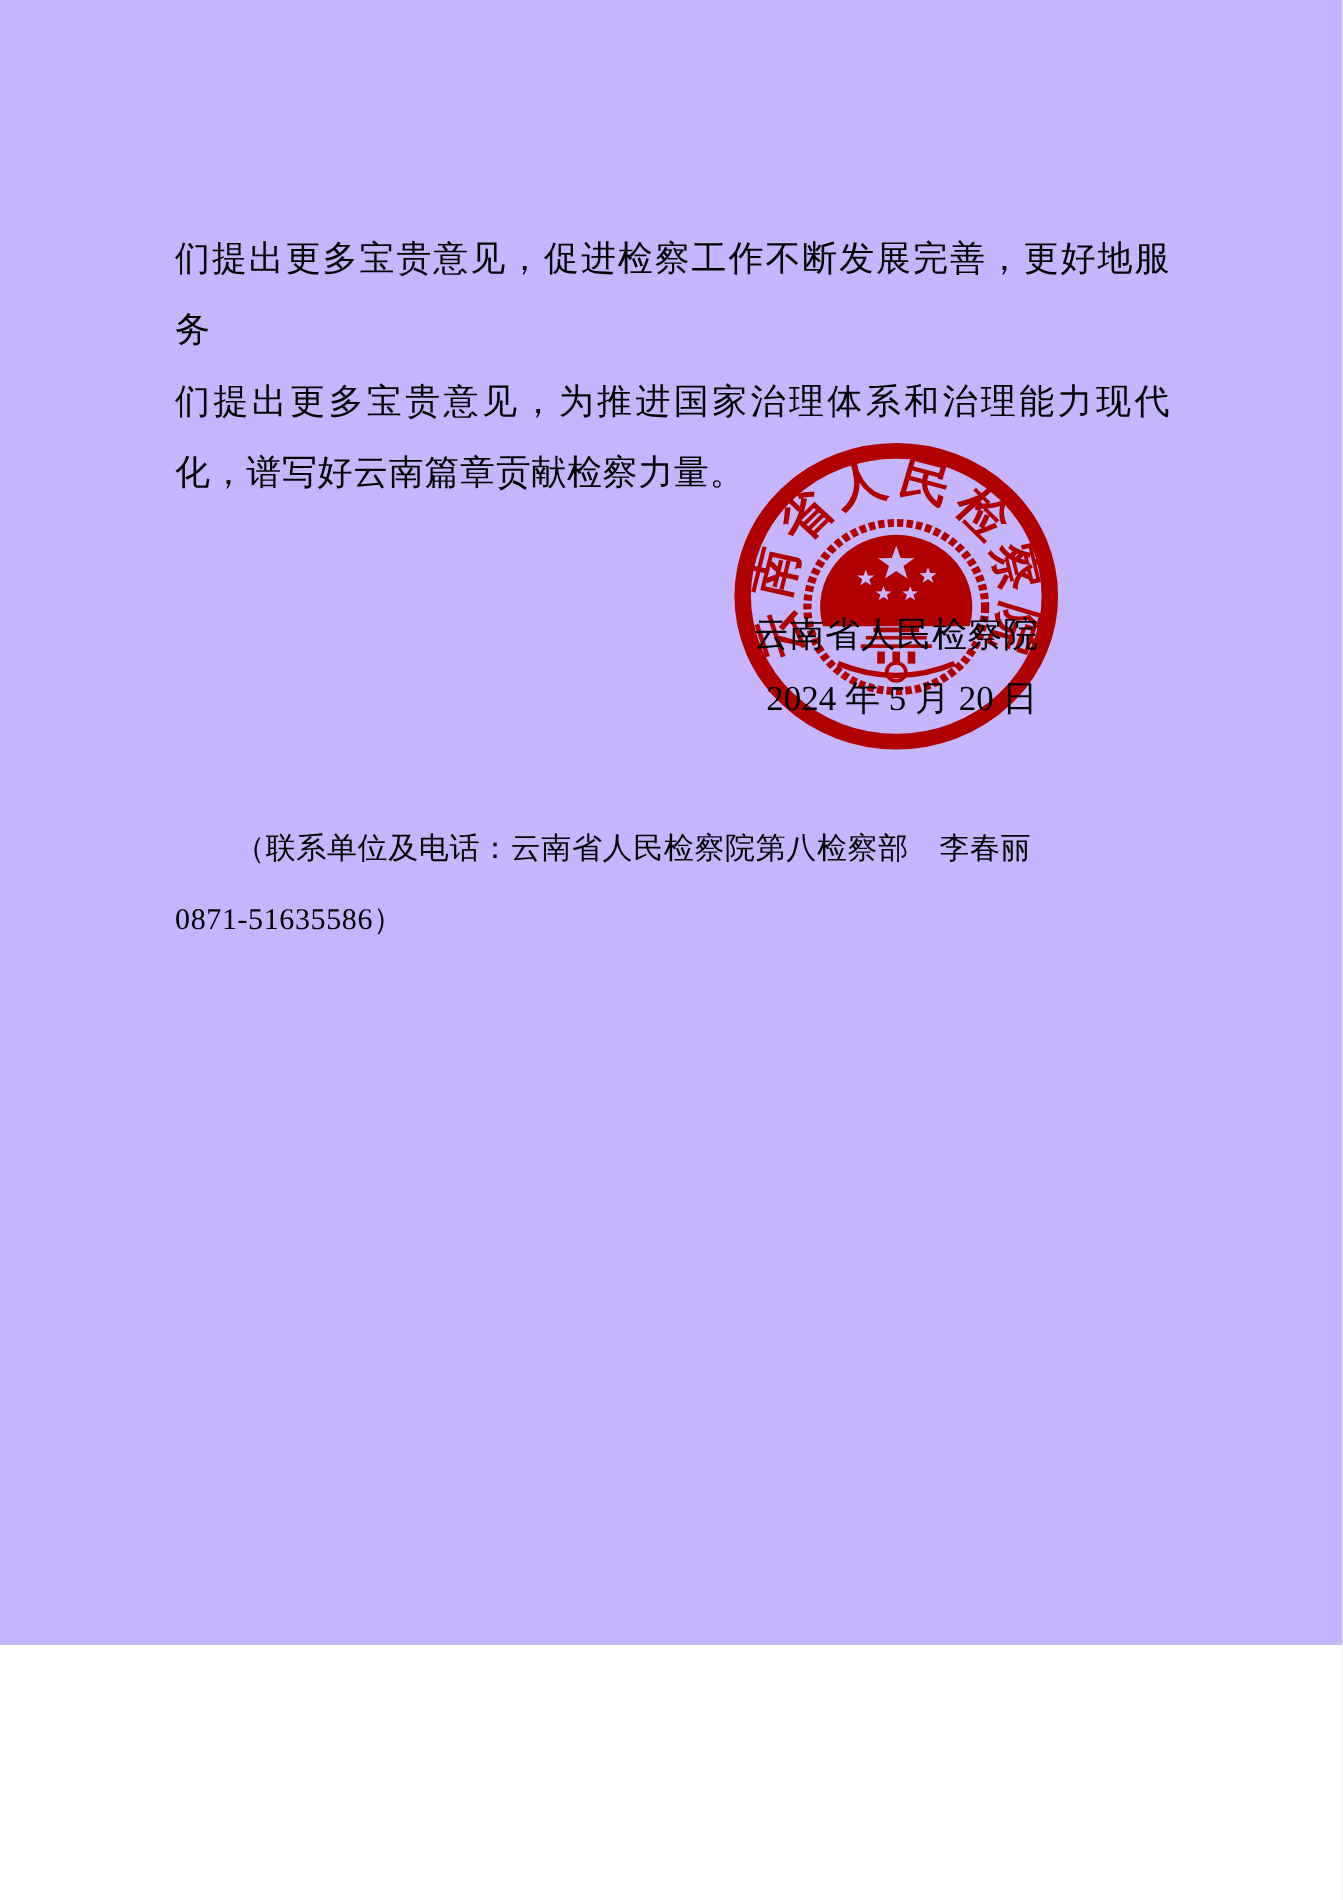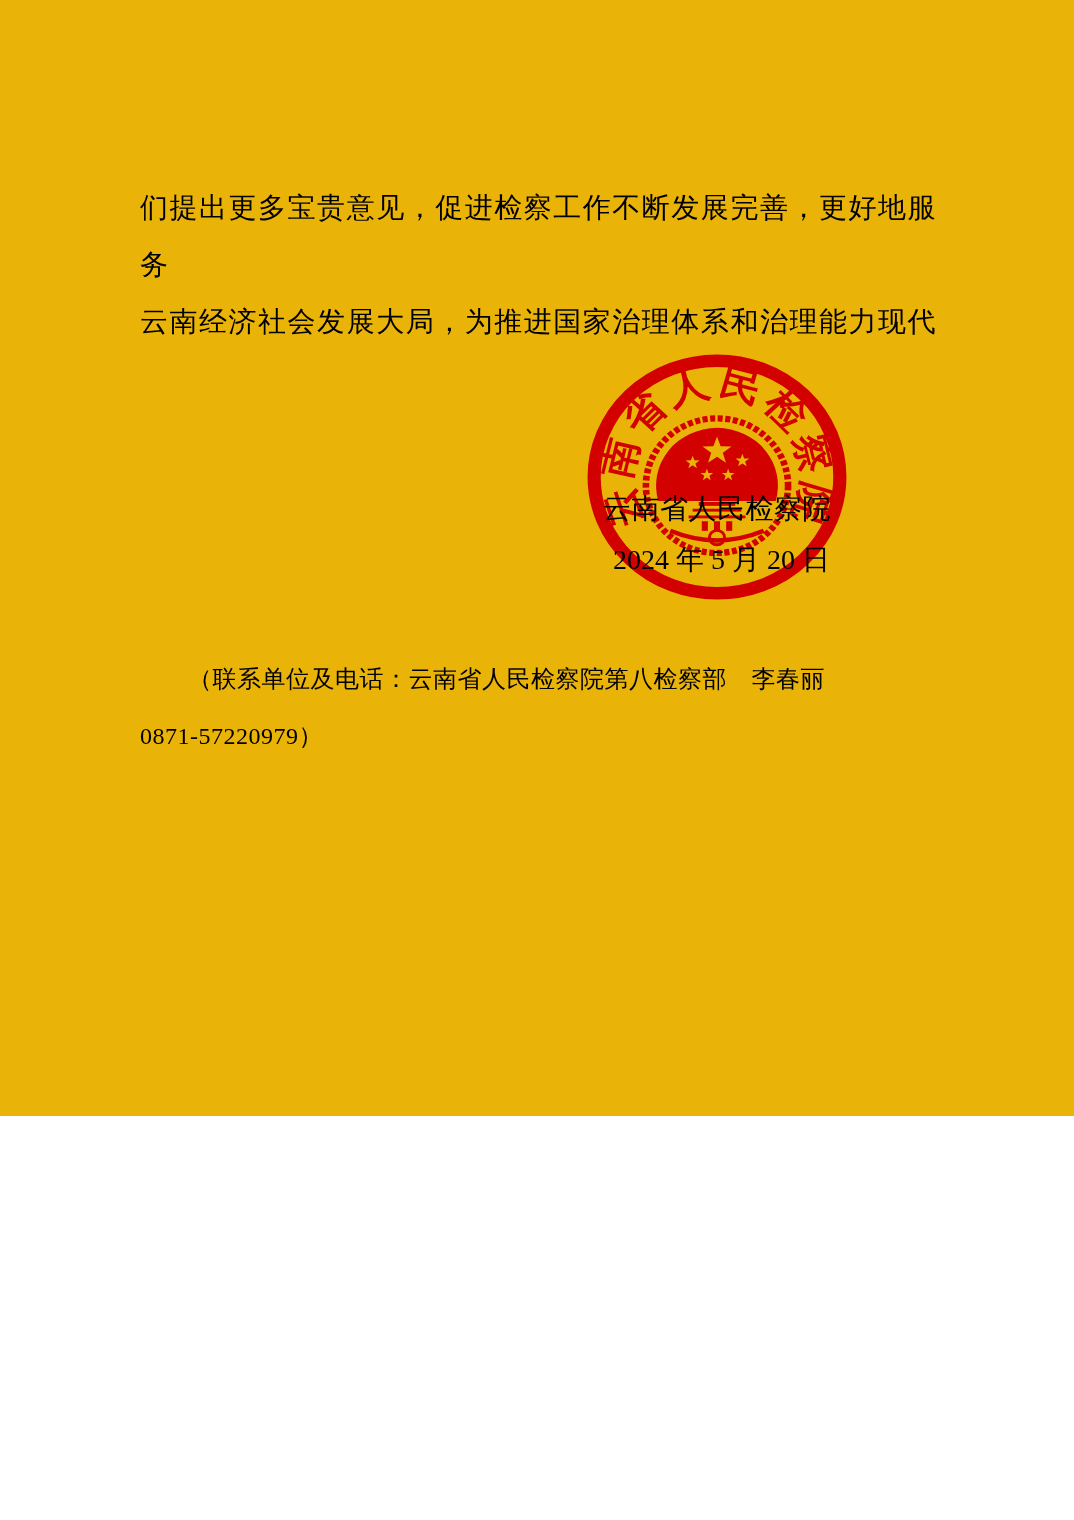--- a/index.html
+++ b/index.html
@@ -1,20 +1,20 @@
 <!DOCTYPE html>
 <html><head>
 <meta charset="utf-8">
 <style>
   html, body { margin: 0; padding: 0; background: #ffffff; }
   .page {
     position: relative;
     width: 1074px;
-    height: 1116px;
-    background: #eab308;
+    height: 1316px;
+    background: #c4b5fd;
     font-family: "Liberation Serif", "DejaVu Serif", serif;
     color: #000000;
     overflow: hidden;
   }
   .body-par {
     position: absolute;
     left: 140px;
     top: 179px;
     width: 796px;
     font-size: 28px;
@@ -77,21 +77,22 @@
     letter-spacing: 5px;
   }
 </style>
 </head>
 <body>
 
 <div class="page">
 
   <div class="body-par">
     <div class="t-line">们提出更多宝贵意见，促进检察工作不断发展完善，更好地服务</div>
-    <div class="t-line">云南经济社会发展大局，为推进国家治理体系和治理能力现代</div>
+    <div class="t-line">们提出更多宝贵意见，为推进国家治理体系和治理能力现代</div>
+    <div class="t-line last">化，谱写好云南篇章贡献检察力量。</div>
   </div>
 
   <div class="sig-org">云南省人民检察院</div>
   <div class="sig-date">2024 年 5 月 20 日</div>
 
   <svg class="seal" viewBox="0 0 260 260" preserveAspectRatio="none" aria-hidden="true">
     <defs>
       <path id="seal-text-arc" d="M 61.2 178.2 A 84 84 0 1 1 198.8 178.2" fill="none"></path>
       <path id="star-shape" d="M0,-10 L2.35,-3.24 9.51,-3.09 3.8,1.24 5.88,8.09 0,4 -5.88,8.09 -3.8,1.24 -9.51,-3.09 -2.35,-3.24 Z"></path>
     </defs>
@@ -120,18 +121,18 @@
         <rect x="127" y="176" width="6" height="10"></rect>
         <rect x="139" y="176" width="6" height="10"></rect>
       </g>
       <circle cx="130" cy="193" r="7.5" fill="none" stroke="#e60000" stroke-width="3"></circle>
       <path d="M 84,186 Q 130,206 176,186" fill="none" stroke="#e60000" stroke-width="4.5"></path>
     </g>
   </svg>
 
   <div class="contact">
     <div class="t-line indent">（联系单位及电话：云南省人民检察院第八检察部　李春丽</div>
-    <div class="t-line">0871-57220979）</div>
+    <div class="t-line">0871-51635586）</div>
   </div>
 
   <div class="page-num">—5—</div>
 
 </div>
 
 </body></html>

